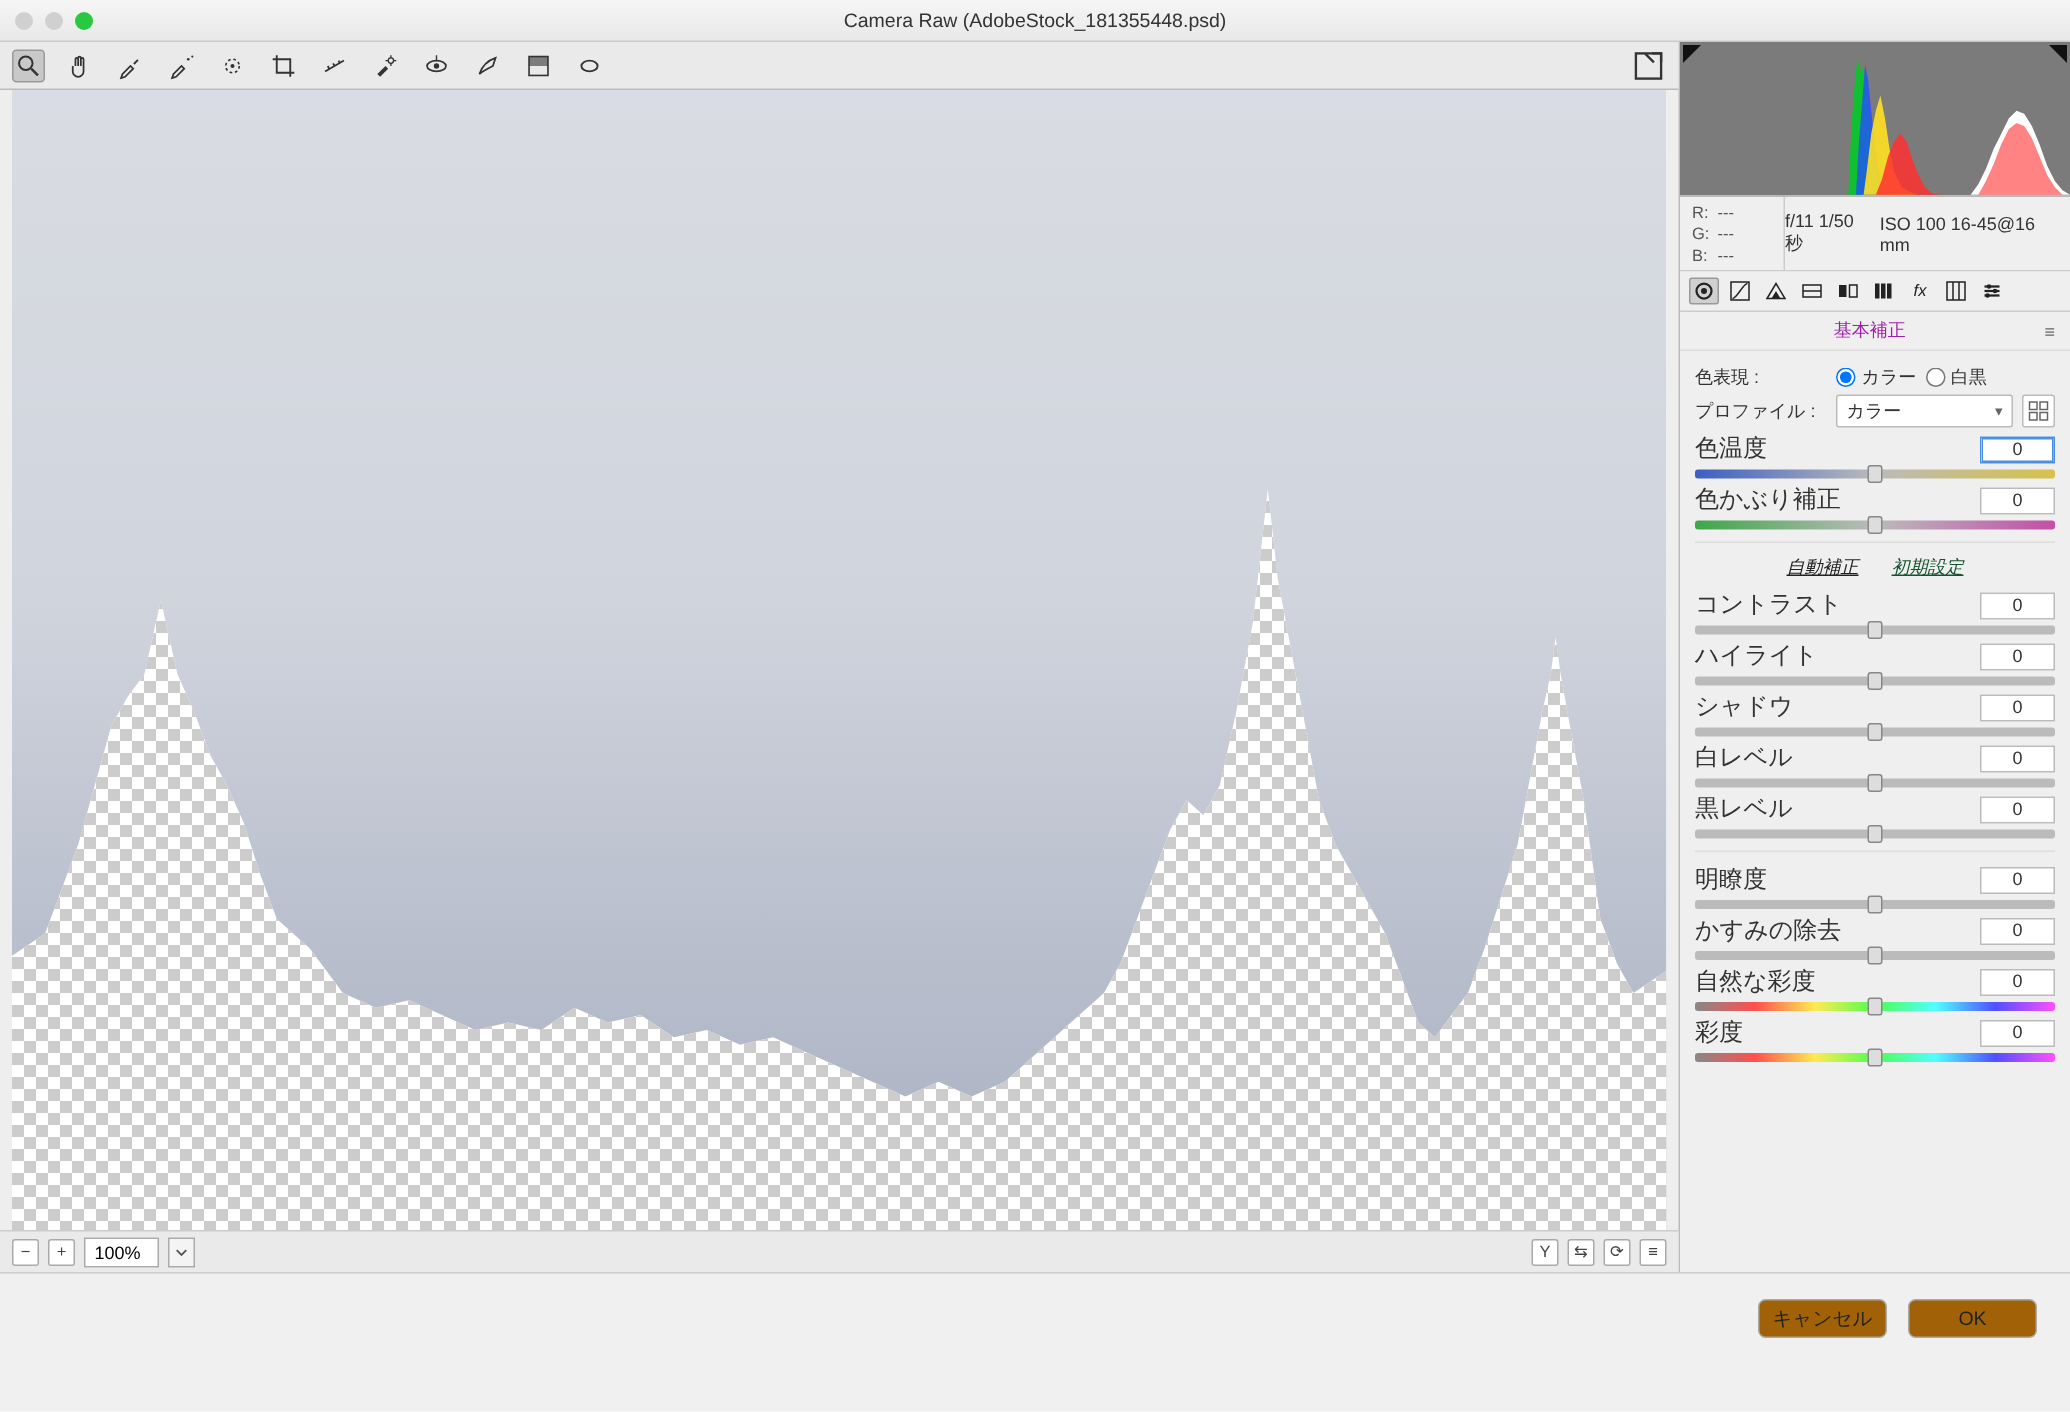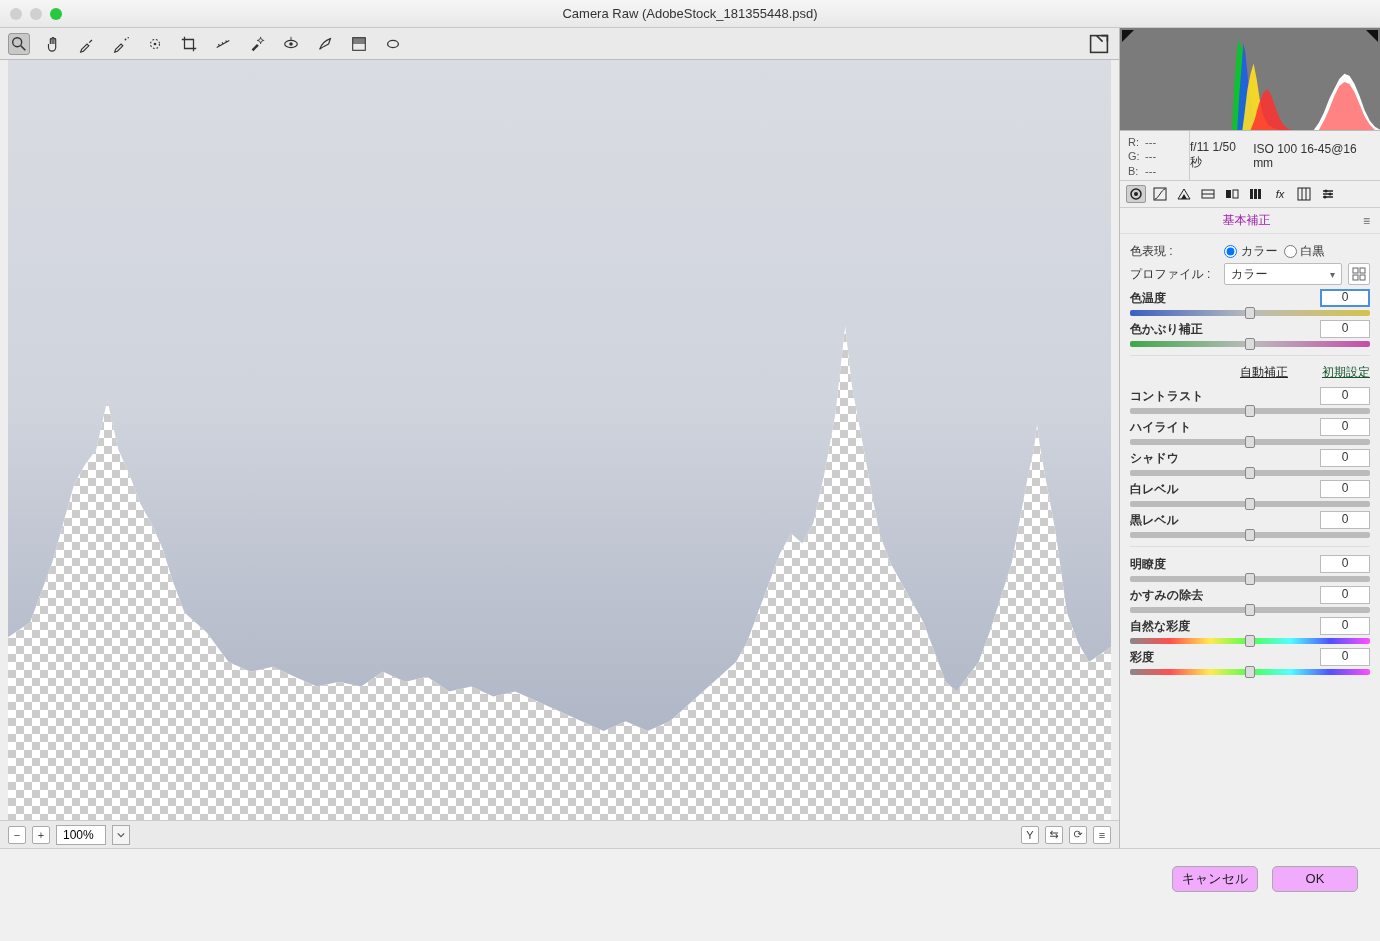--- a/index.html
+++ b/index.html
@@ -76,37 +76,37 @@
 .row { display:flex; align-items:center; margin:3px 0; gap:6px; }
 .row .lbl { flex:0 0 88px; font-size:12px; color:#333; }
 .row .radio { display:flex; align-items:center; gap:4px; font-size:12px; }
 .radio input { width:13px; height:13px; }
 .sel { flex:1; height:22px; border:1px solid #bbb; background:#fff; font-size:12px; padding:0 6px; display:flex; align-items:center; justify-content:space-between; border-radius:2px; }
 .sel::after { content:"▾"; font-size:10px; color:#666; }
 .grid-btn { width:22px; height:22px; border:1px solid #bbb; background:#fff; border-radius:2px; display:flex; align-items:center; justify-content:center; }
 
 .slider-row { margin:4px 0 2px 0; }
 .slider-row .top { display:flex; justify-content:space-between; align-items:center; }
-.slider-row .top .lbl { font-size:12px; color:#333;font-weight:bold; }
+.slider-row .top .lbl { font-size:16px; color:#333; }
 .slider-row .top .val { width:50px; height:18px; border:1px solid #bbb; background:#fff; font-size:12px; text-align:center; }
 .slider-row .top .val.focus { border:1px solid #4a90e2; box-shadow:0 0 0 1px #4a90e2 inset; }
 .slider-row .bar { height:6px; margin-top:3px; background:#bbb; border-radius:2px; position:relative; }
 .slider-row .thumb { position:absolute; top:-3px; left:50%; width:10px; height:12px; background:#ddd; border:1px solid #888; border-radius:2px; transform:translateX(-50%); }
 .bar.temp { background:linear-gradient(90deg,#3b5fc2,#bbb 50%,#d6c24a); }
 .bar.tint { background:linear-gradient(90deg,#3fa64a,#bbb 50%,#c24fa8); }
 .bar.sat { background:linear-gradient(90deg,#888,#ff5050,#ffea50,#50ff50,#50ffff,#5050ff,#ff50ff); }
 
 .divider { height:1px; background:#ddd; margin:8px 0; }
-.autorow { display:flex; justify-content:flex-end; gap:34px; margin:6px 0; }
+.autorow { display:flex; justify-content:center; gap:22px; margin:6px 0;font-style:italic; }
 .autorow a { font-size:12px; text-decoration:underline; color:#222; }
 .autorow a.dis { color:#14532d; }
 
 
 .footer { height:60px; display:flex; align-items:center; justify-content:flex-end; gap:14px; padding:0 22px; border-top:1px solid #ccc; background:#f0f0f0; }
-.btn { min-width:86px; height:26px; border:1px solid #aaa; background:#f0abfc; border-radius:5px; font-size:13px; color:#222; display:flex; align-items:center; justify-content:center; }
+.btn { min-width:86px; height:26px; border:1px solid #aaa; background:#a16207; border-radius:5px; font-size:13px; color:#222; display:flex; align-items:center; justify-content:center; }
 
 </style>
 </head>
 <body>
 
 <div class="titlebar">
   <div class="traffic">
     <span class="tl-close"></span>
     <span class="tl-min"></span>
     <span class="tl-zoom"></span>

